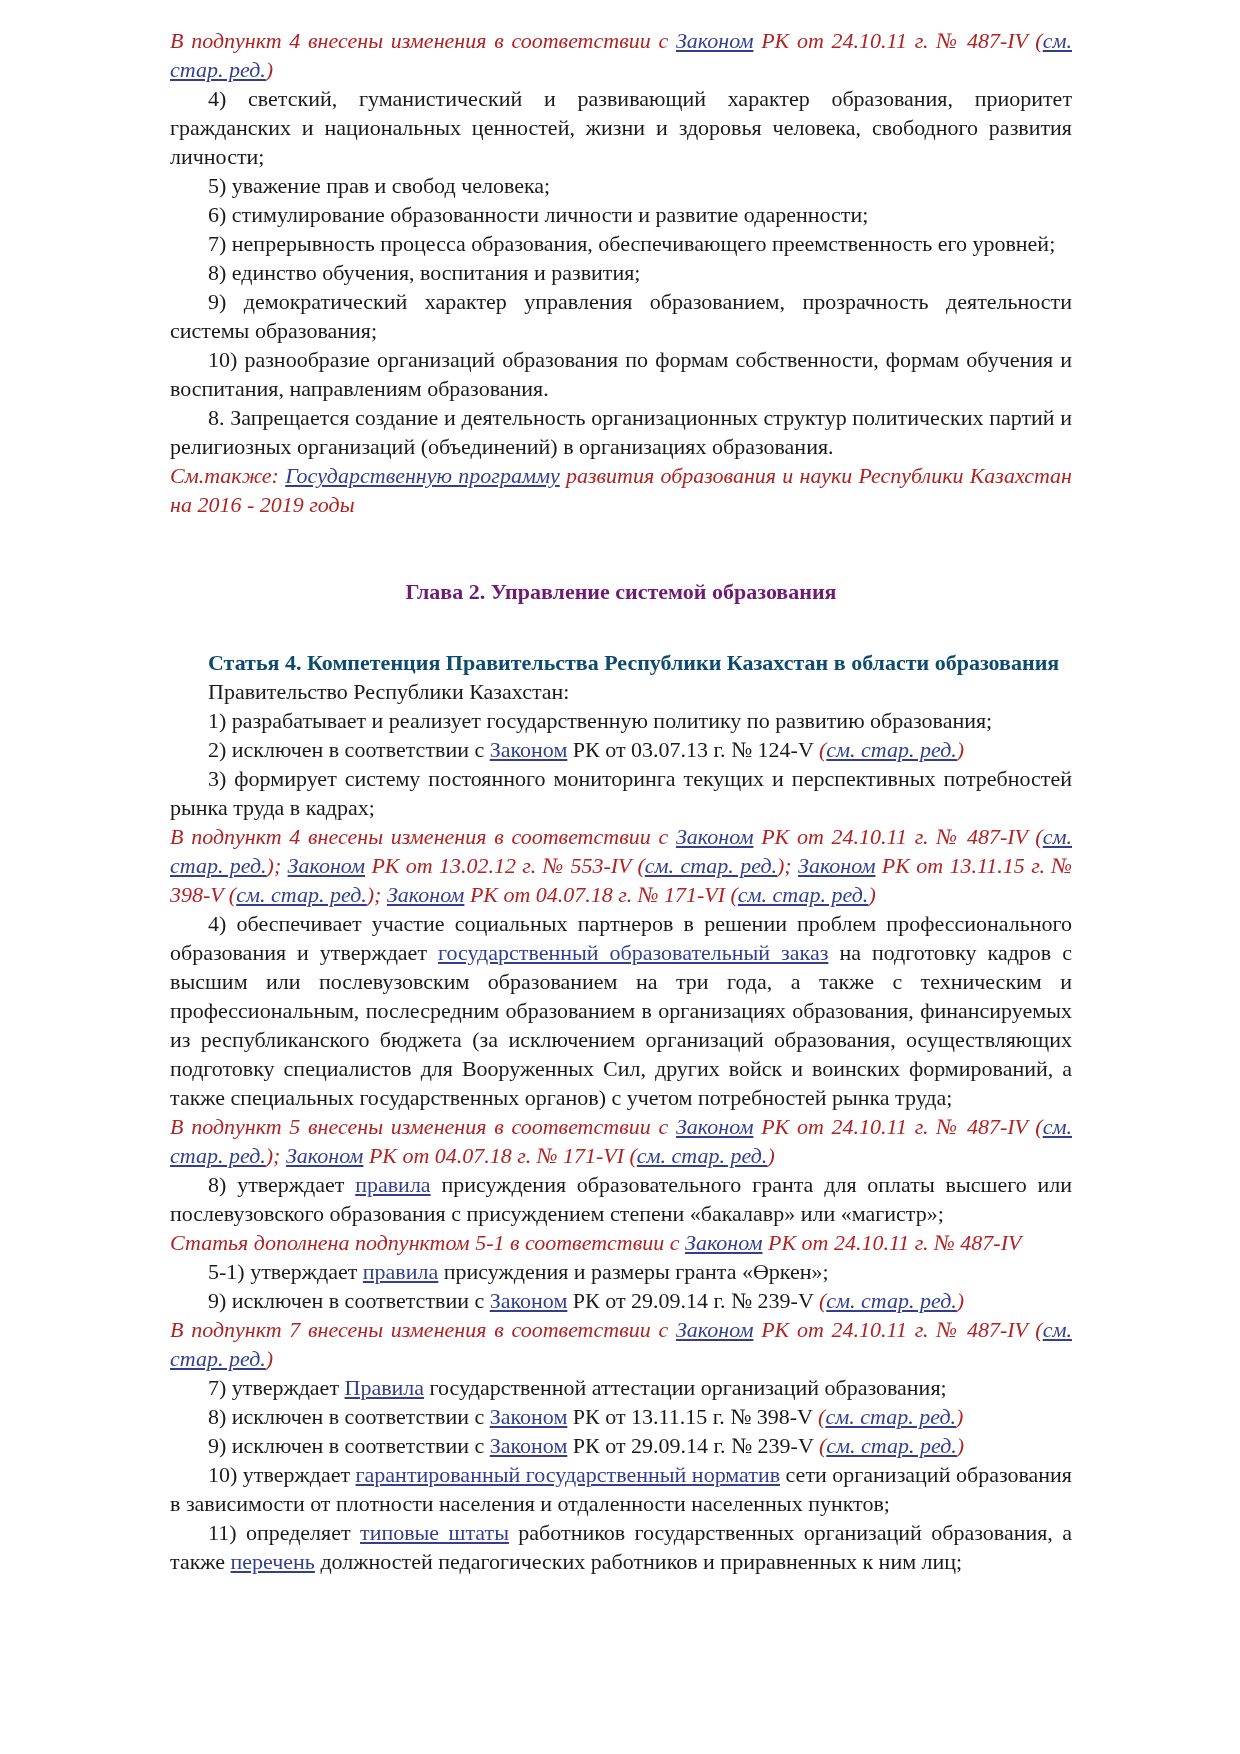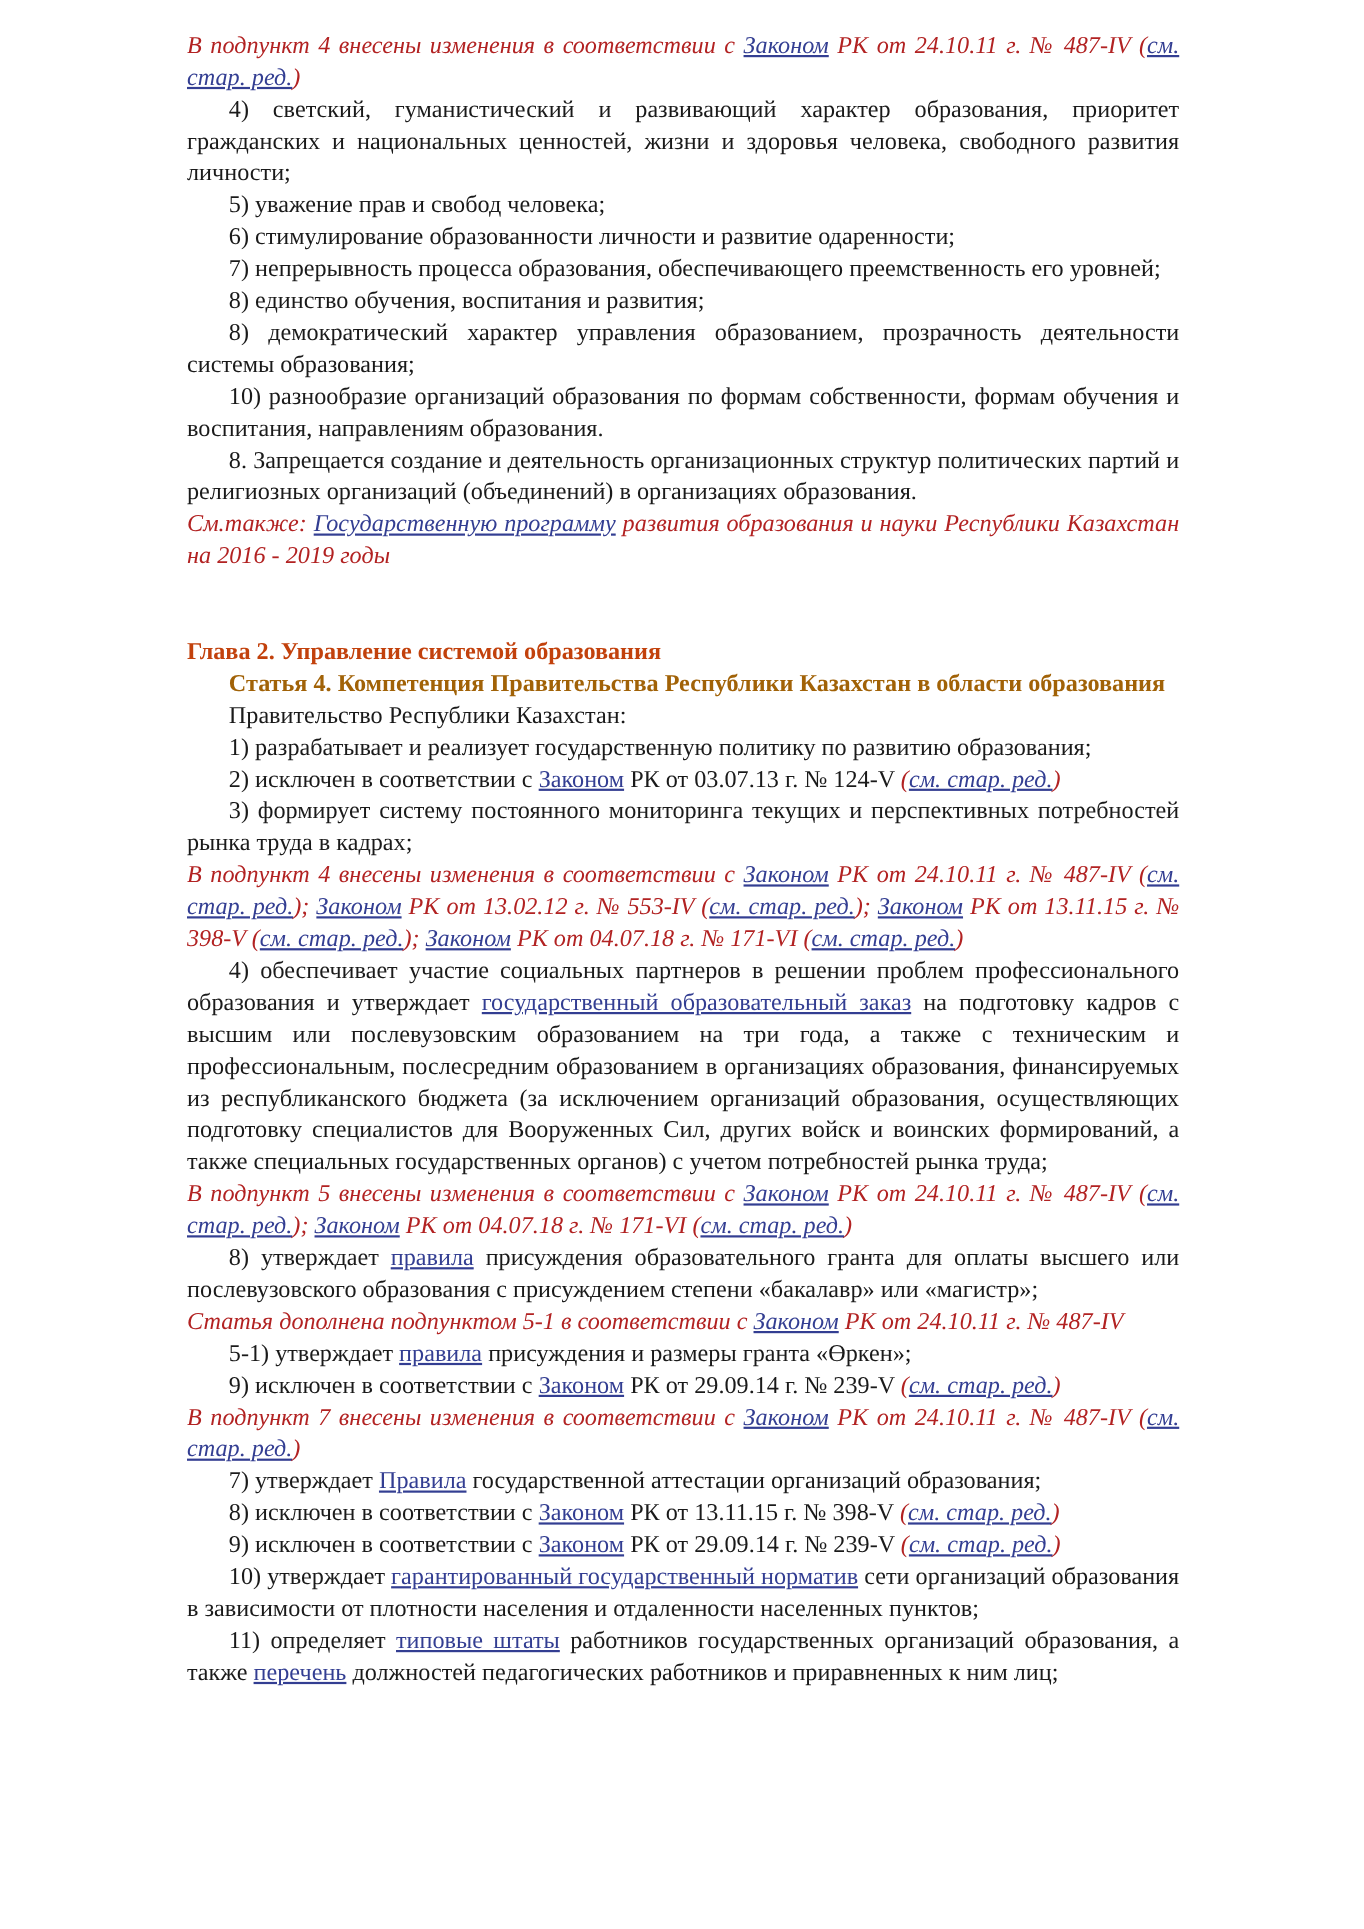--- a/index.html
+++ b/index.html
@@ -13,42 +13,42 @@
     padding:26px 78px 0 80px;
     font-family:Liberation Serif, serif;
     font-size:22px;
     line-height:29px;
     color:#1a1a1a;
     overflow:hidden;
   }
   p { margin:0; padding:0; }
   .p-body    { text-align:justify; text-indent:38px; color:#1a1a1a; }
   .p-note    { text-align:justify; color:#b22222; font-style:italic; }
-  .p-chapter { font-weight:bold; text-align:left; margin-top:58px; color:#c2410c; }
-  .p-article { font-weight:bold; text-indent:38px; color:#a16207; }
+  .p-chapter { font-weight:bold; text-align:center; margin-top:58px; margin-bottom:42px; color:#701a75; }
+  .p-article { font-weight:bold; text-indent:38px; color:#0c4a6e; }
   a.r-link, a.r-ilink {
     color:#333e92;
     text-decoration:underline;
     cursor:pointer;
   }
   a.r-ilink { font-style:italic; }
   span.r-ired { color:#b22222; font-style:italic; }
 </style>
 </head>
 <body>
 
 <div class="page">
   <div id="doc">
       <p class="p-note"><span>В подпункт 4 внесены изменения в соответствии с </span><a class="r-link">Законом</a><span> РК от 24.10.11 г. № 487-IV (</span><a class="r-link">см. стар. ред.</a><span>)</span></p>
       <p class="p-body"><span>4) светский, гуманистический и развивающий характер образования, приоритет гражданских и национальных ценностей, жизни и здоровья человека, свободного развития личности;</span></p>
       <p class="p-body"><span>5) уважение прав и свобод человека;</span></p>
       <p class="p-body"><span>6) стимулирование образованности личности и развитие одаренности;</span></p>
       <p class="p-body"><span>7) непрерывность процесса образования, обеспечивающего преемственность его уровней;</span></p>
       <p class="p-body"><span>8) единство обучения, воспитания и развития;</span></p>
-      <p class="p-body"><span>8) демократический характер управления образованием, прозрачность деятельности системы образования;</span></p>
+      <p class="p-body"><span>9) демократический характер управления образованием, прозрачность деятельности системы образования;</span></p>
       <p class="p-body"><span>10) разнообразие организаций образования по формам собственности, формам обучения и воспитания, направлениям образования.</span></p>
       <p class="p-body"><span>8. Запрещается создание и деятельность организационных структур политических партий и религиозных организаций (объединений) в организациях образования.</span></p>
       <p class="p-note"><span>См.также: </span><a class="r-link">Государственную программу</a><span> развития образования и науки Республики Казахстан на 2016 - 2019 годы</span></p>
       <p class="p-chapter"><span>Глава 2. Управление системой образования</span></p>
       <p class="p-article"><span>Статья 4. Компетенция Правительства Республики Казахстан в области образования</span></p>
       <p class="p-body"><span>Правительство Республики Казахстан:</span></p>
       <p class="p-body"><span>1) разрабатывает и реализует государственную политику по развитию образования;</span></p>
       <p class="p-body"><span>2) исключен в соответствии с </span><a class="r-link">Законом</a><span> РК от 03.07.13 г. № 124-V </span><span class="r-ired">(</span><a class="r-ilink">см. стар. ред.</a><span class="r-ired">)</span></p>
       <p class="p-body"><span>3) формирует систему постоянного мониторинга текущих и перспективных потребностей рынка труда в кадрах;</span></p>
       <p class="p-note"><span>В подпункт 4 внесены изменения в соответствии с </span><a class="r-link">Законом</a><span> РК от 24.10.11 г. № 487-IV (</span><a class="r-link">см. стар. ред.</a><span>); </span><a class="r-link">Законом</a><span> РК от 13.02.12 г. № 553-IV (</span><a class="r-link">см. стар. ред.</a><span>); </span><a class="r-link">Законом</a><span> РК от 13.11.15 г. № 398-V (</span><a class="r-link">см. стар. ред.</a><span>); </span><a class="r-link">Законом</a><span> РК от 04.07.18 г. № 171-VI (</span><a class="r-link">см. стар. ред.</a><span>)</span></p>

